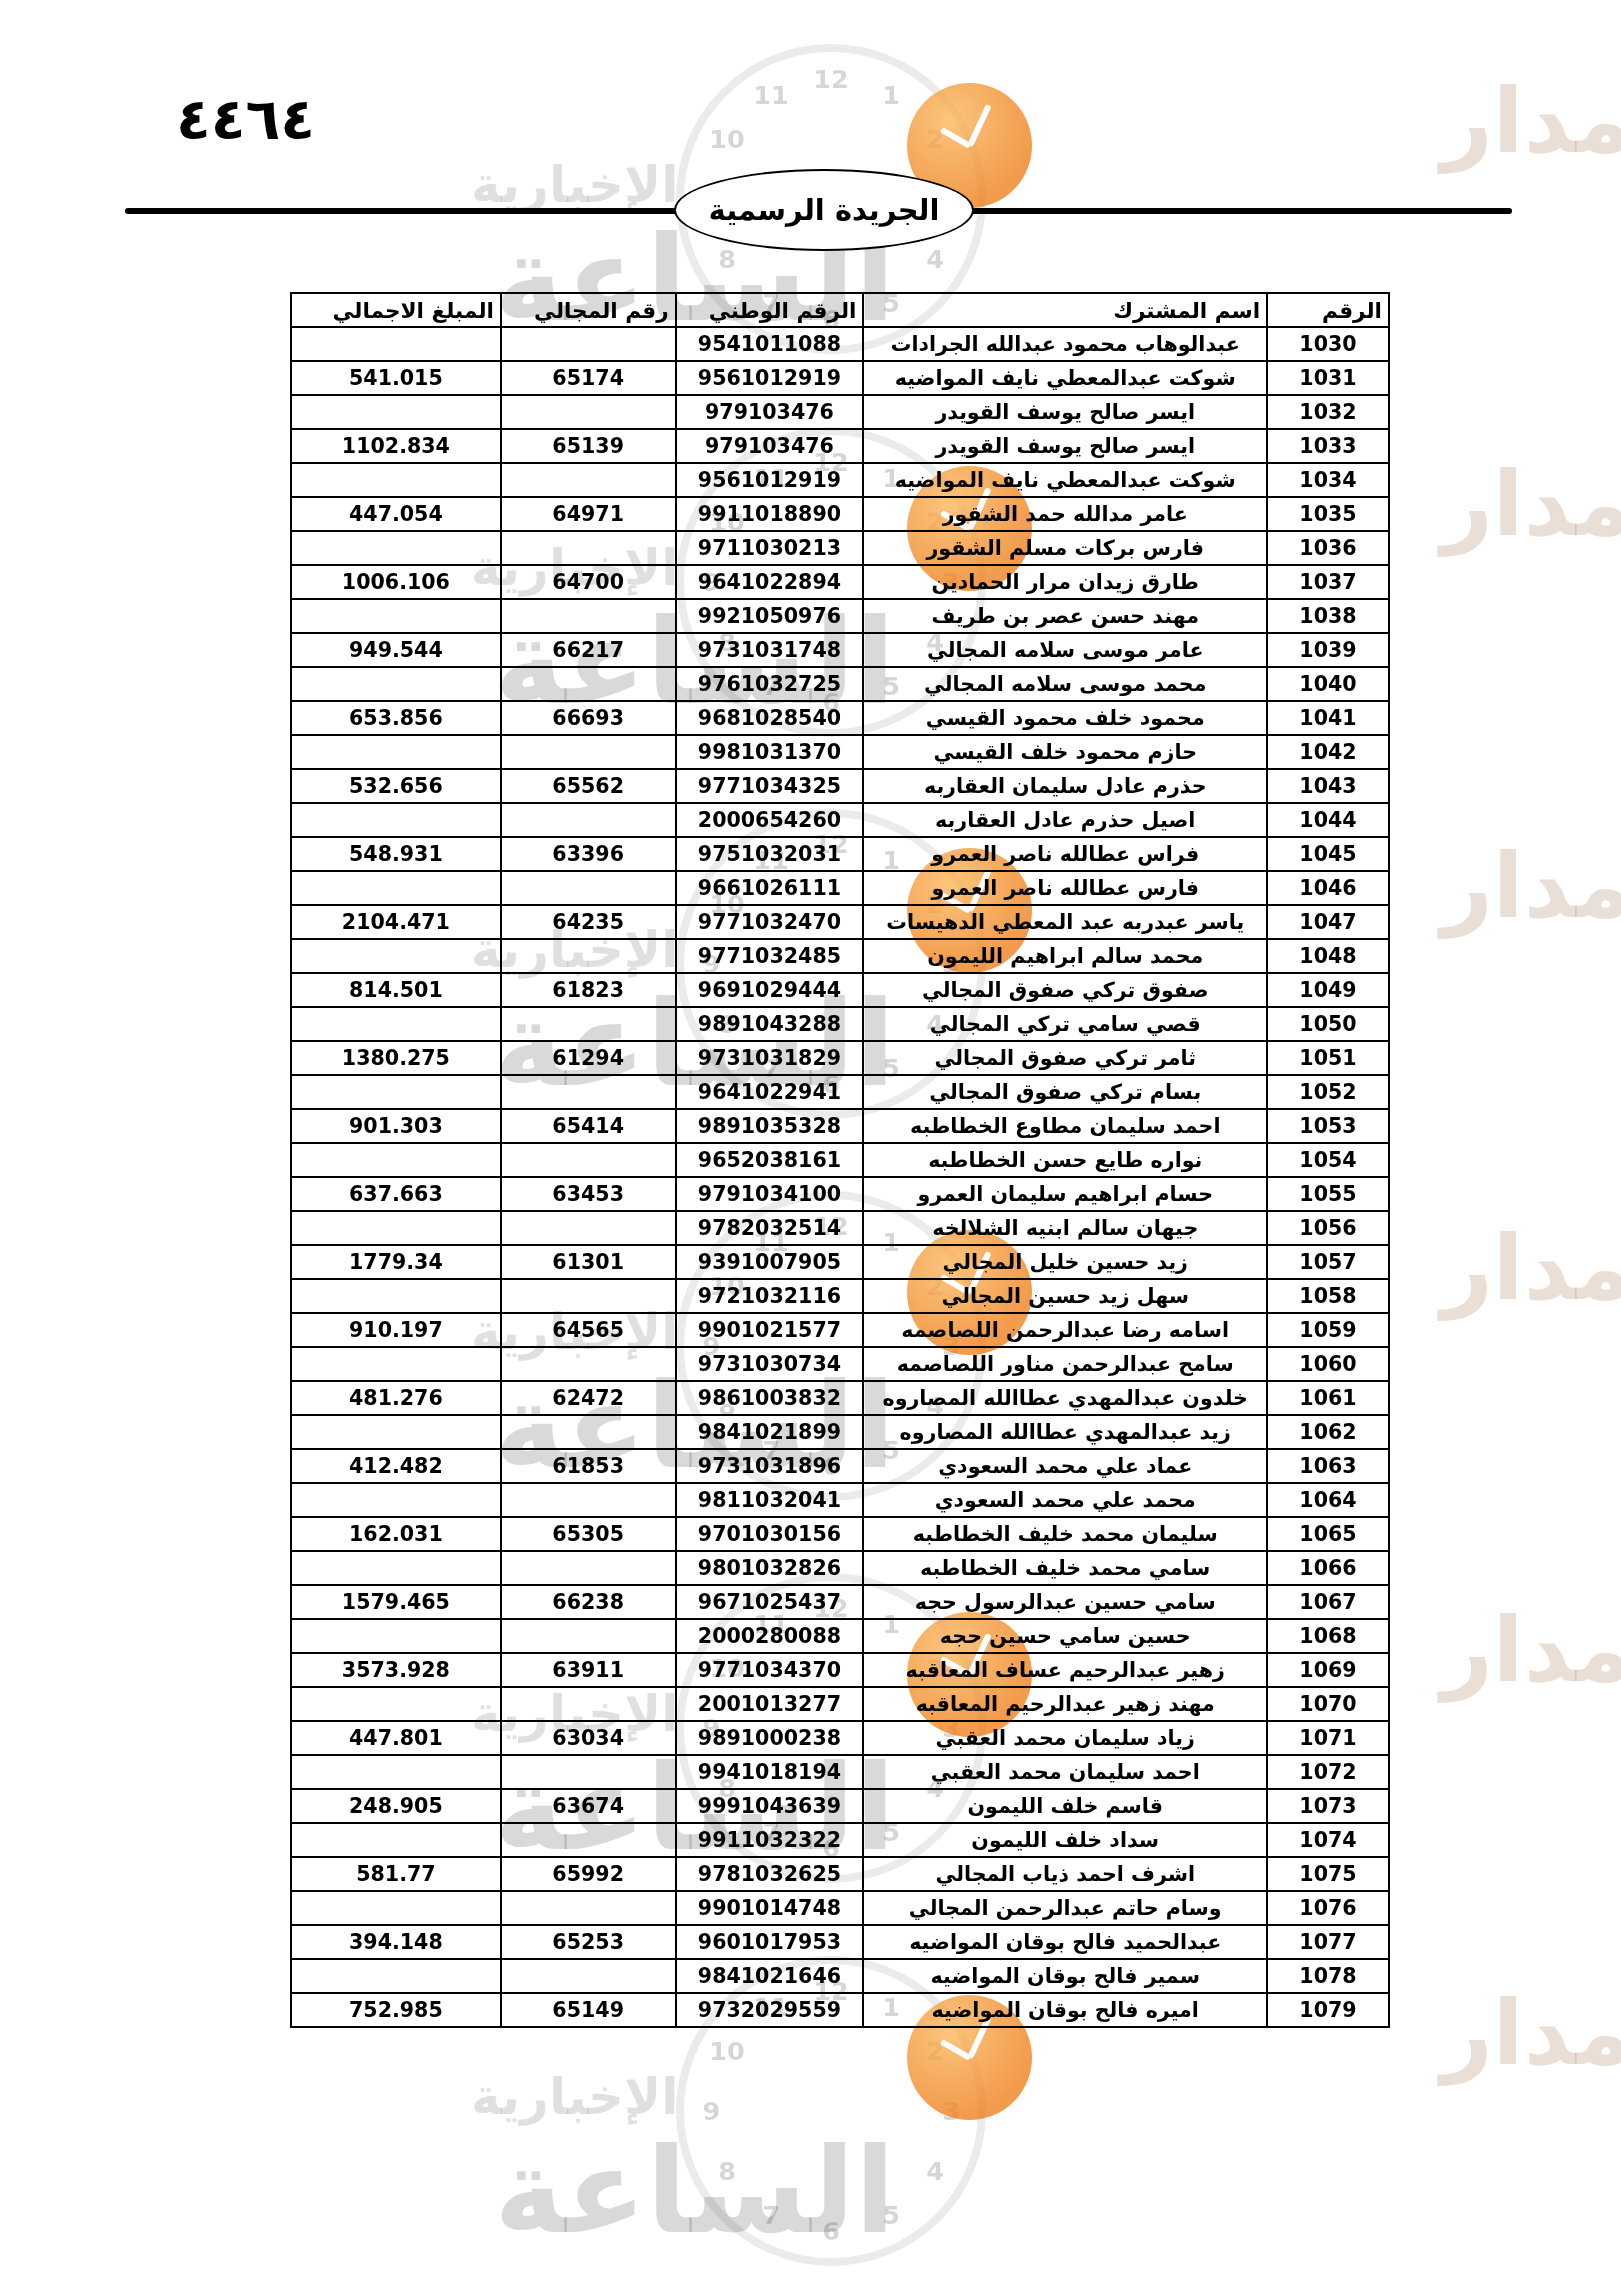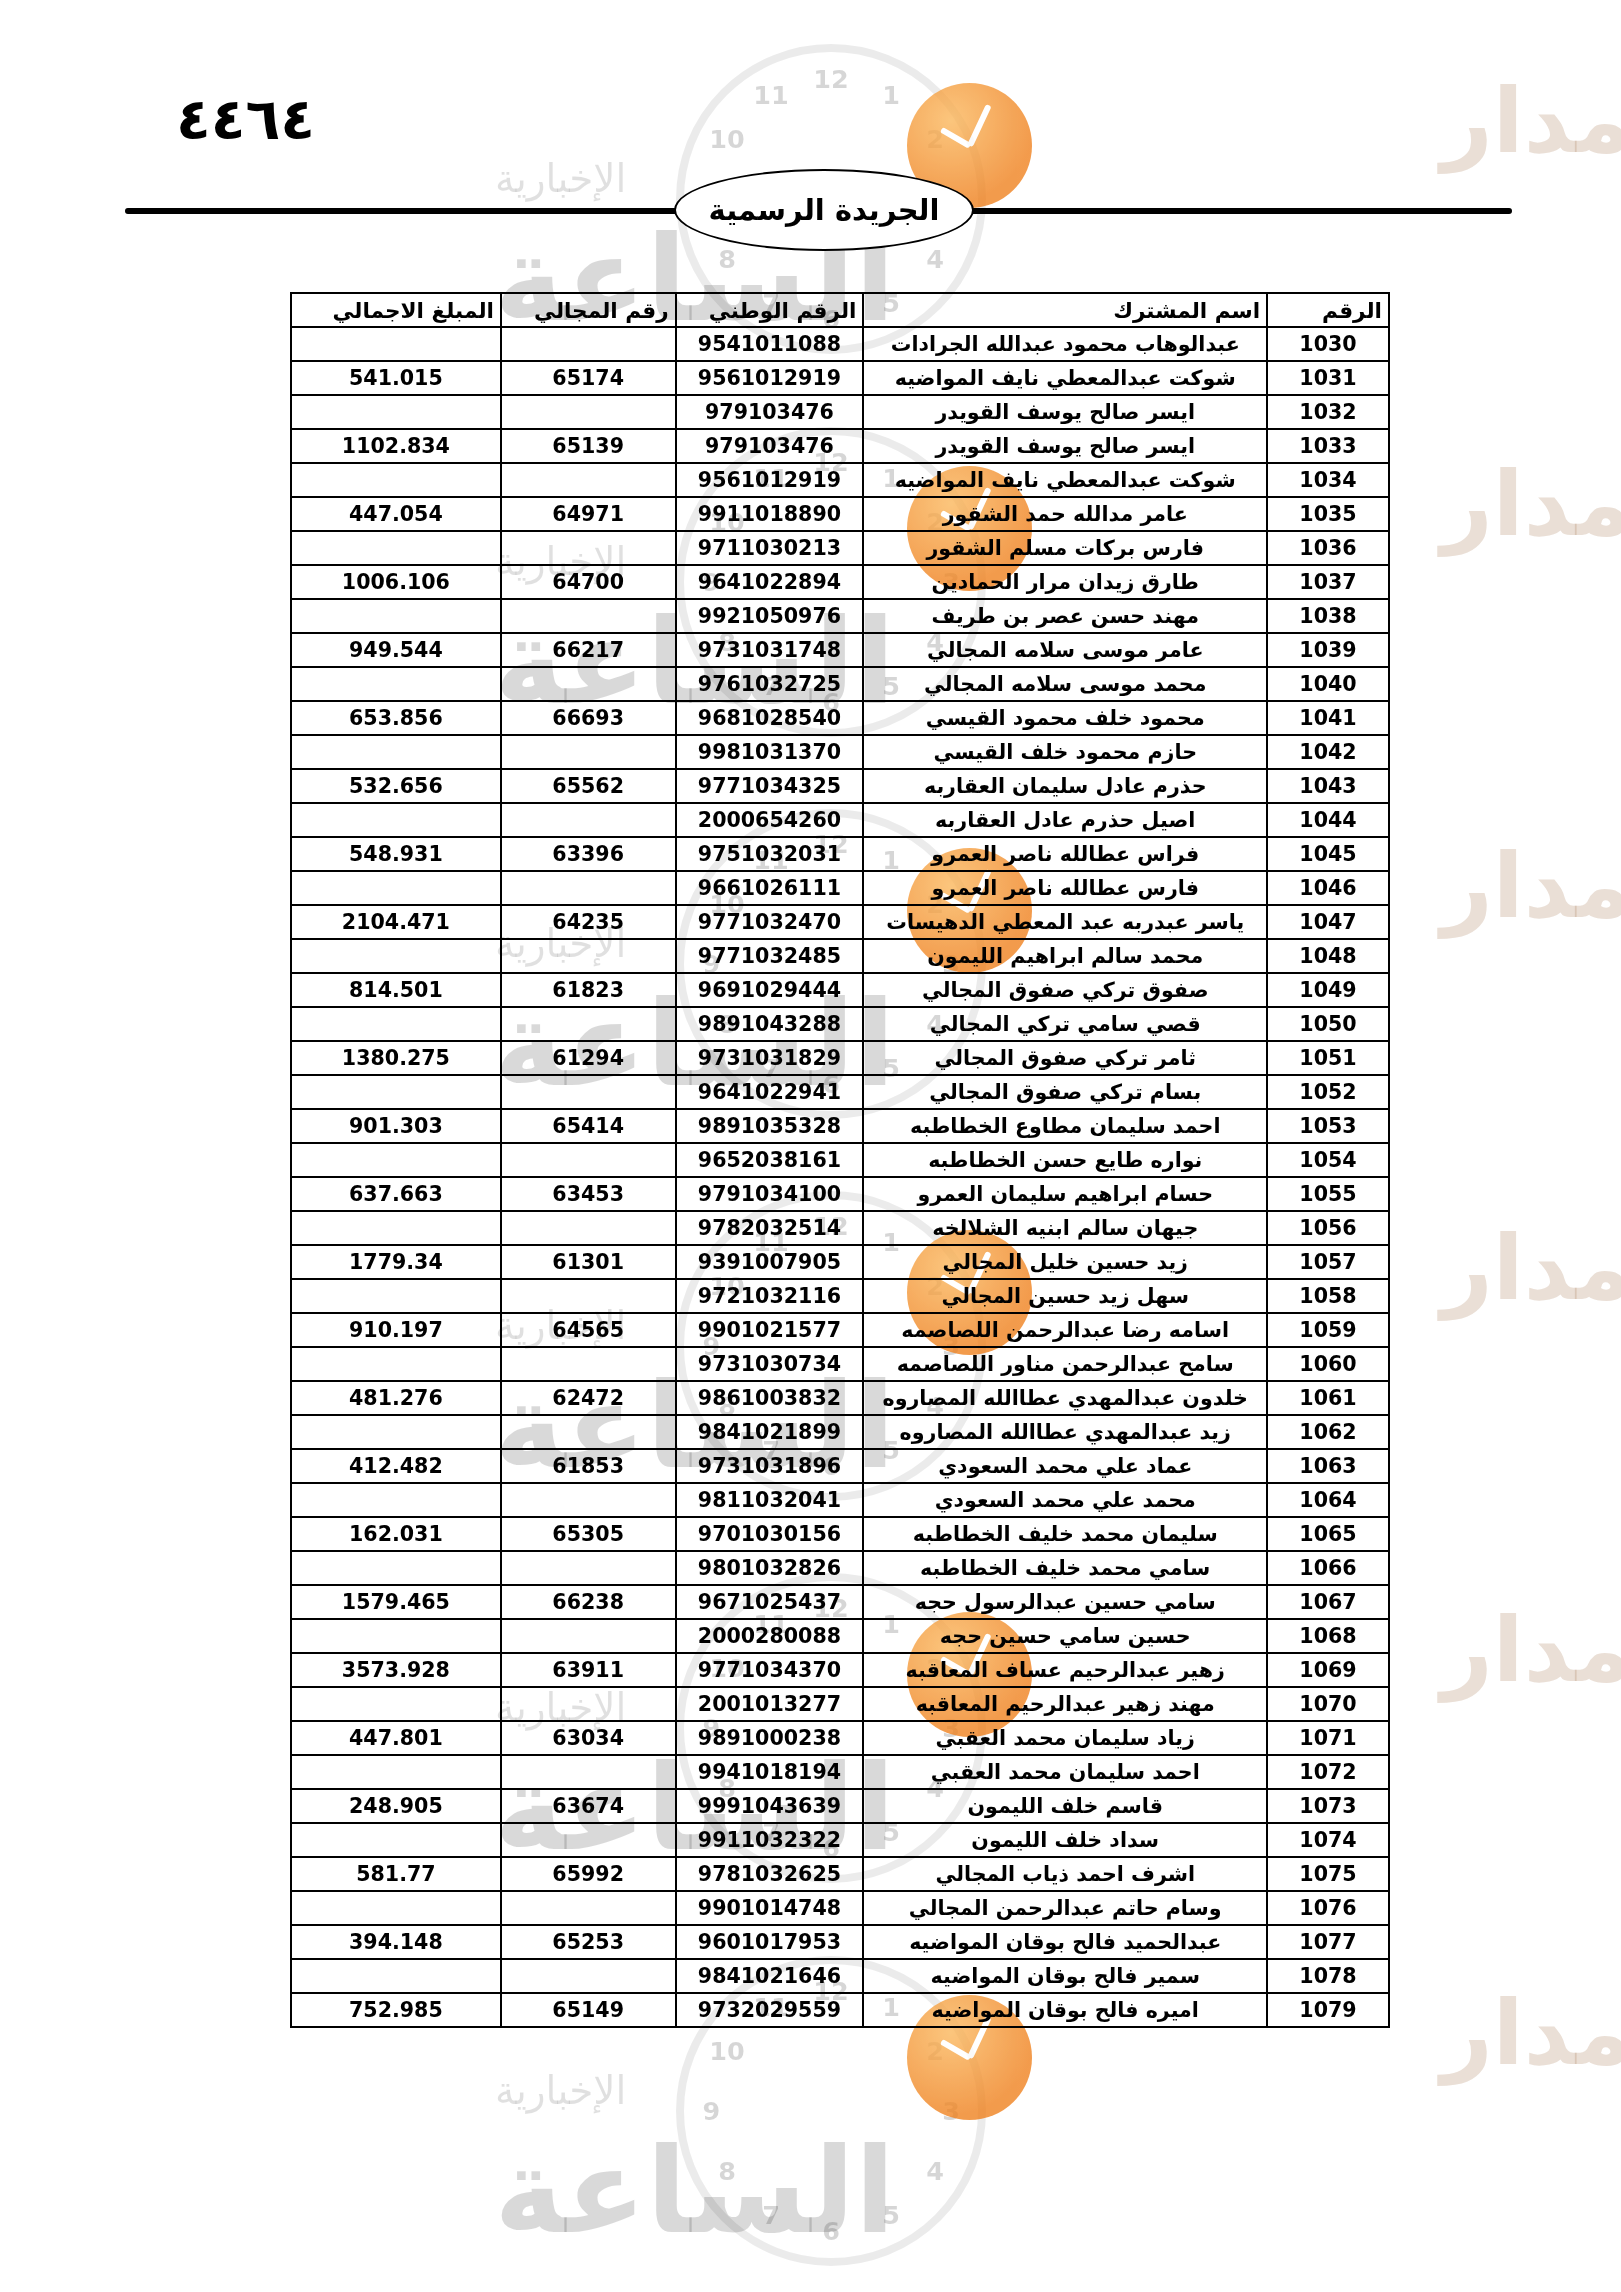--- a/index.html
+++ b/index.html
@@ -44,22 +44,22 @@
     background: #fff; border-radius: 2.9px; transform-origin: top center;
   }
   .wm-ball::before { width: 5.9px; height: 45px; transform: rotate(205deg); }
   .wm-ball::after  { width: 5.9px; height: 33px; transform: rotate(120deg); }
   .wm-madar {
     position: absolute; left: 1441px; top: 39px;
     font-size: 90px; font-weight: bold;
     color: rgba(160,110,70,0.22);
   }
   .wm-akhbaria {
-    position: absolute; left: 495px; top: 127px;
-    font-size: 39px; font-weight: normal;
+    position: absolute; left: 471px; top: 127px;
+    font-size: 50px; font-weight: bold;
     color: rgba(0,0,0,0.12);
   }
   .wm-saa {
     position: absolute; left: 494px; top: 181px;
     font-size: 118px; font-weight: bold; letter-spacing: 3.9px;
     color: rgba(0,0,0,0.15);
   }
 
   
   .page-number {

